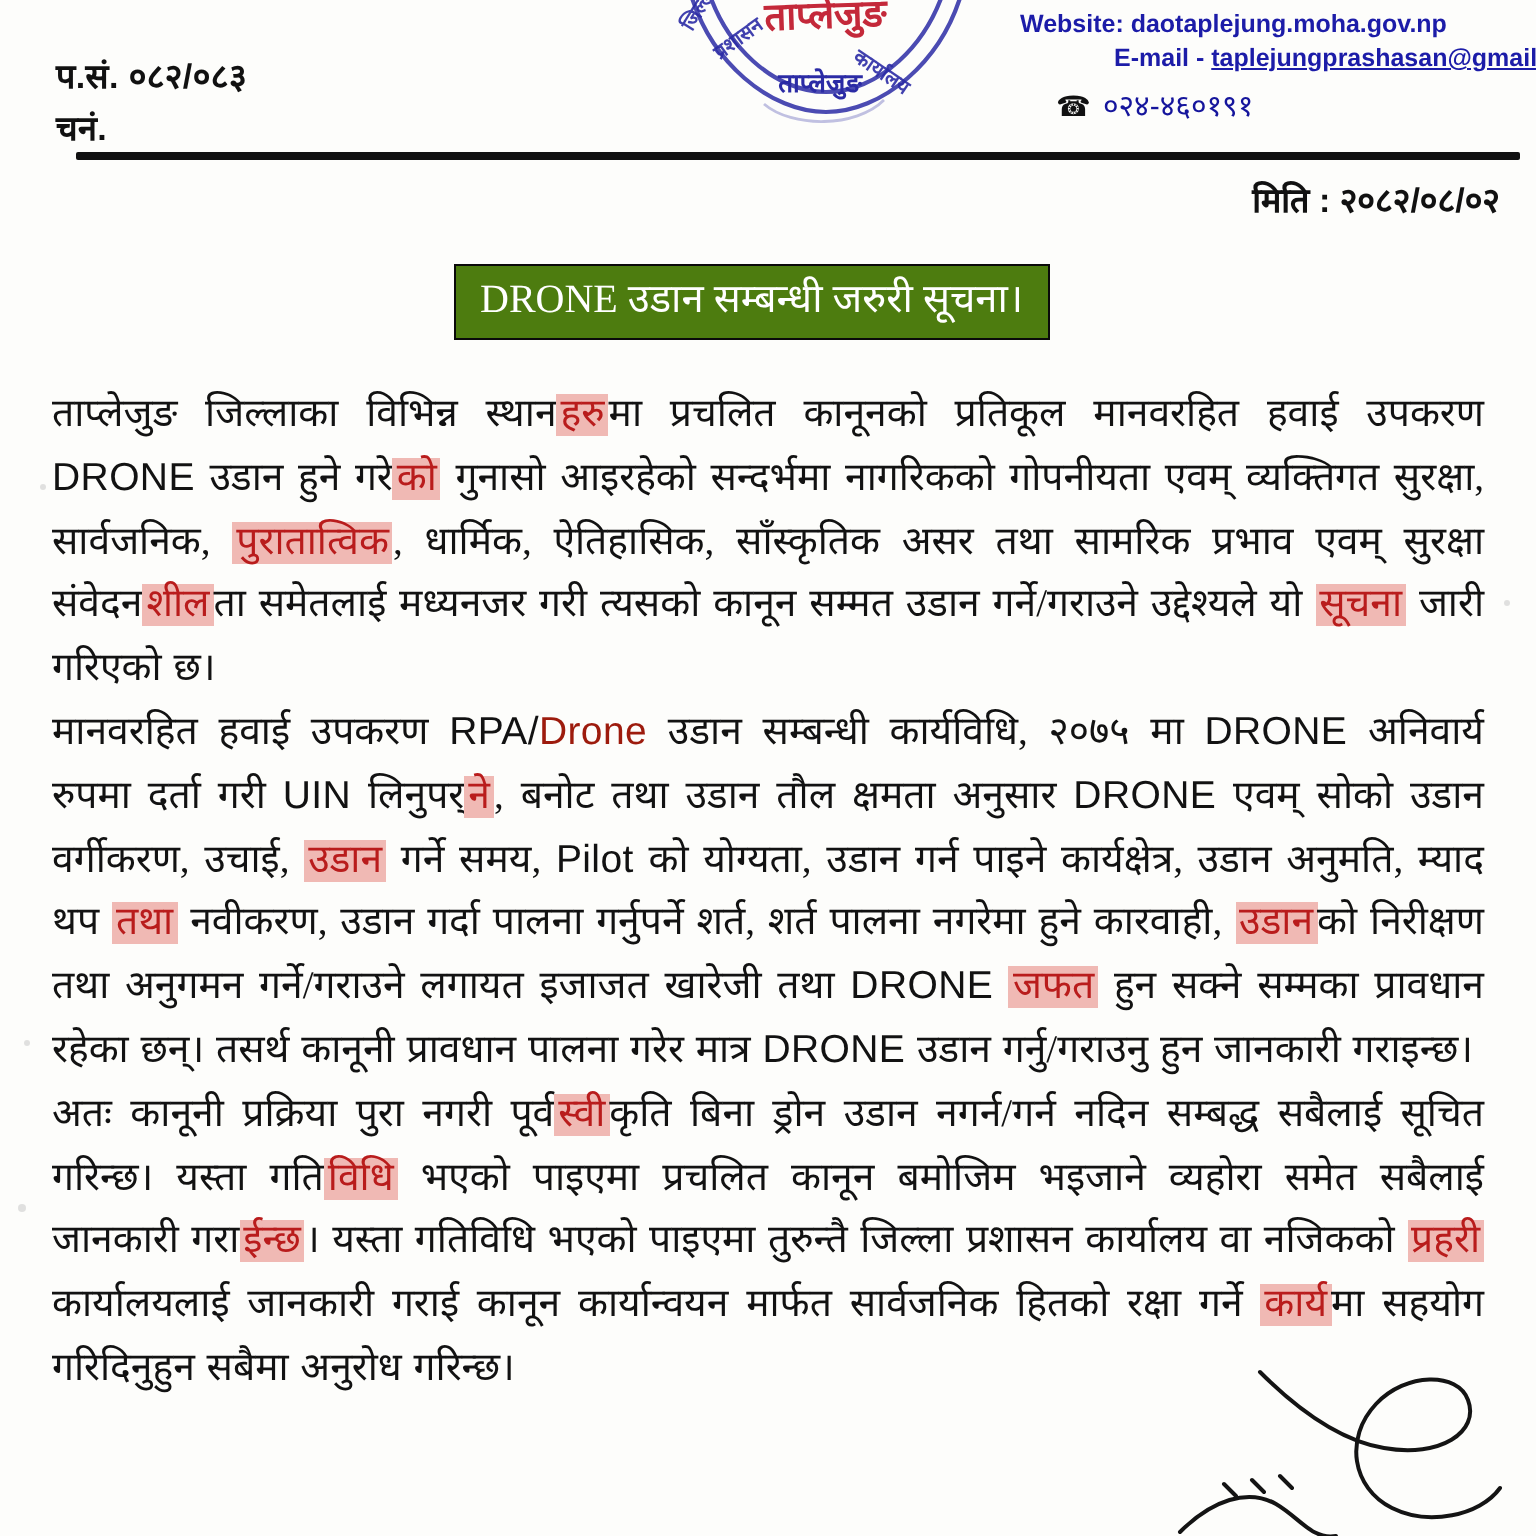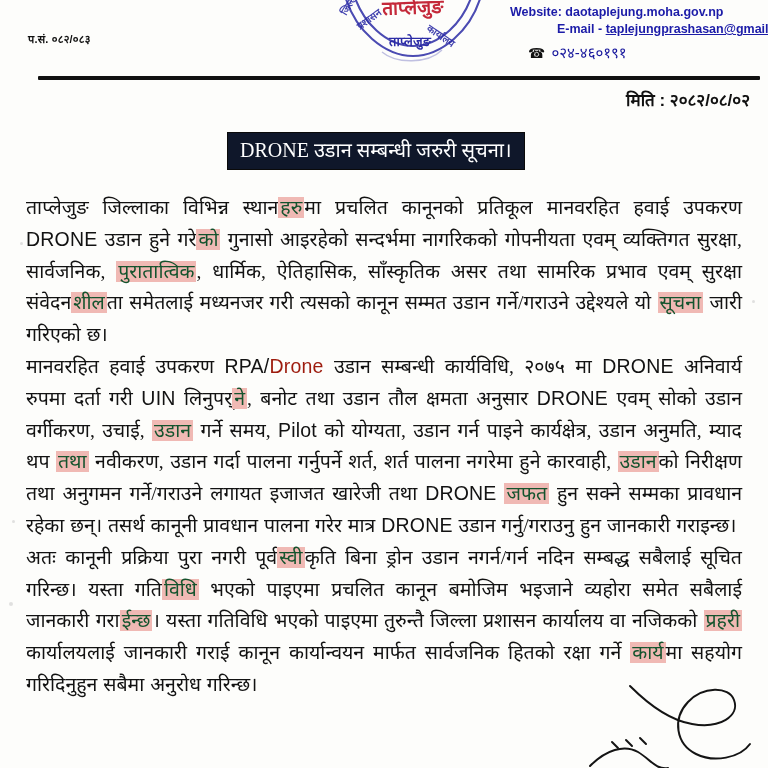--- a/index.html
+++ b/index.html
@@ -15,21 +15,21 @@
     overflow: hidden;
     font-family: "Liberation Serif", "DejaVu Serif", serif;
     color: #121212;
   }
 
   
   .hdr-left {
     position: absolute;
     left: 28px;
     top: 26px;
-    font-size: 11px;
+    font-size: 17px;
     line-height: 26px;
     font-family: "Liberation Sans", "DejaVu Sans", sans-serif;
     font-weight: 700;
     letter-spacing: .2px;
     color: #111;
   }
   .hdr-left div { white-space: nowrap; }
 
   .hdr-contact {
     position: absolute;
@@ -95,21 +95,21 @@
     white-space: nowrap;
     text-align: center;
   }
 
   
   .title-banner {
     position: absolute;
     left: 228px;
     top: 133px;
     padding: 4px 12px 6px 12px;
-    background: #0f172a;
+    background: #4d7c0f;
     color: #ffffff;
     font-size: 20px;
     line-height: 26px;
     font-family: "Liberation Serif", "DejaVu Serif", serif;
     white-space: nowrap;
     box-shadow: 0 0 0 1px #0a0a0a;
   }
 
   
   .body-wrap {
@@ -122,21 +122,21 @@
     margin: 0 0 0 0;
     font-size: 19.5px;
     line-height: 31.8px;
     text-align: justify;
     text-justify: inter-word;
     word-spacing: 1px;
   }
   .bold { font-weight: 400; }
   .hl {
     background: #f0b9b4;
-    color: #14532d;
+    color: #b91c1c;
     padding: 0 2px;
   }
   .red { color: #9d1b0d; }
   .latin {
     font-family: Liberation Sans, sans-serif;
     letter-spacing: .2px;
   }
 
   
   .signature {
@@ -157,20 +157,21 @@
     opacity: .55;
   }
 </style>
 </head>
 <body>
 
 <div id="page">
 
   <div class="hdr-left">
     <div>प.सं. ०८२/०८३</div>
+    <div>चनं.</div>
   </div>
 
   <div class="seal">
     <svg viewBox="0 0 166 86" width="166" height="86" aria-hidden="true">
       <g fill="none" stroke="#1a1a9e" stroke-width="2.1" opacity="0.85">
         <path d="M14,6 C24,46 56,70 83,70 C110,70 142,46 152,6"></path>
         <path d="M22,2 C31,38 58,60 83,60 C108,60 135,38 144,2"></path>
       </g>
       <g fill="#1a1a9e" opacity="0.9" font-family="'Liberation Sans', sans-serif" font-weight="700">
         <text x="16" y="30" font-size="10" transform="rotate(-58 16 30)">जिल्ला</text>

